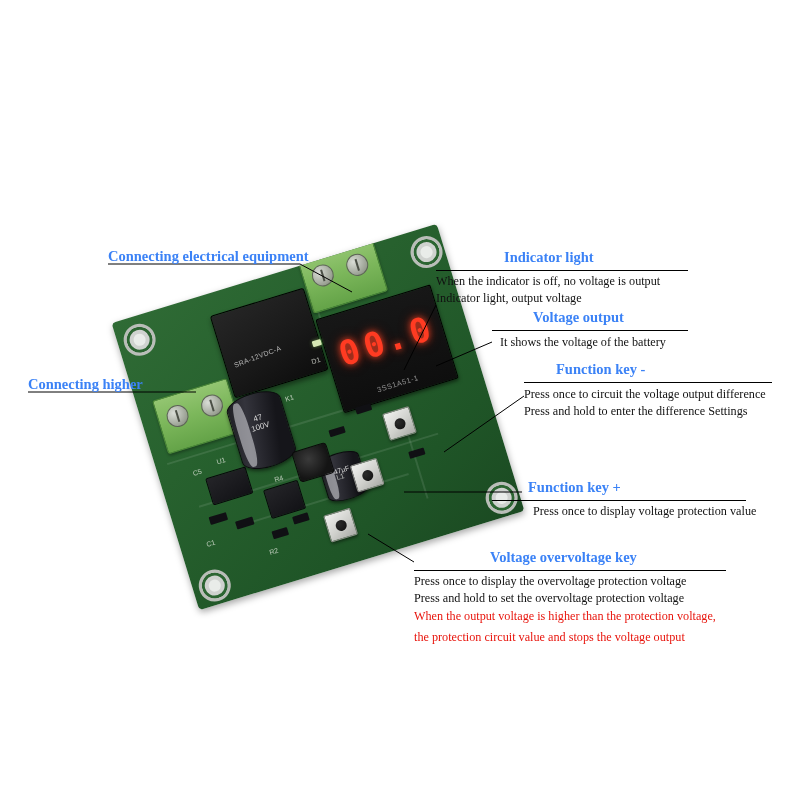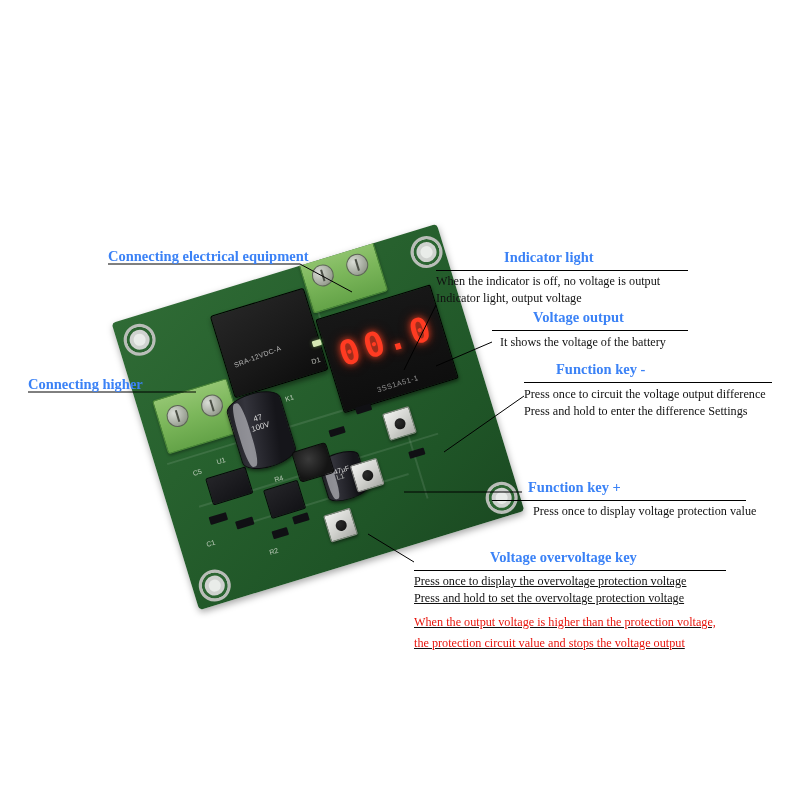--- a/index.html
+++ b/index.html
@@ -420,20 +420,20 @@
   </div>
   <div class="rule" style="left:492px; top:500px; width:254px;"></div>
   <div class="callout" style="left:492px; top:503px;margin-left:41px;">
     <div class="line">Press once to display voltage protection value</div>
   </div>
 
   <div class="callout" style="left:490px; top:548px;">
     <div class="title">Voltage overvoltage key</div>
   </div>
   <div class="rule" style="left:414px; top:570px; width:312px;"></div>
-  <div class="callout" style="left:414px; top:573px;text-decoration:underline;">
+  <div class="callout" style="left:414px; top:573px;">
     <div class="line">Press once to display the overvoltage protection voltage</div>
     <div class="line">Press and hold to set the overvoltage protection voltage</div>
-    <div class="line warn" style="margin-top:6px;">When the output voltage is higher than the protection voltage,</div>
+    <div class="line warn" style="">When the output voltage is higher than the protection voltage,</div>
     <div class="line warn" style="margin-top:4px;">the protection circuit value and stops the voltage output</div>
   </div>
 
 </div>
 
 </body></html>

